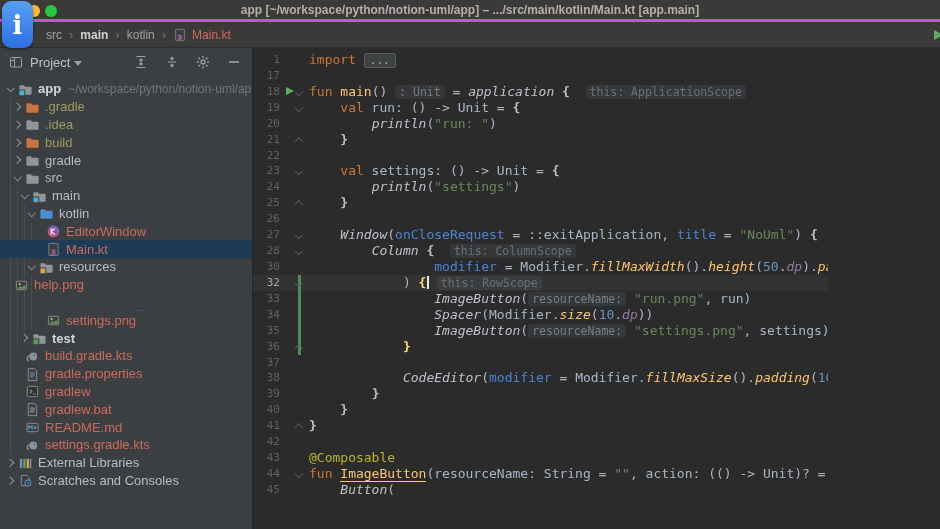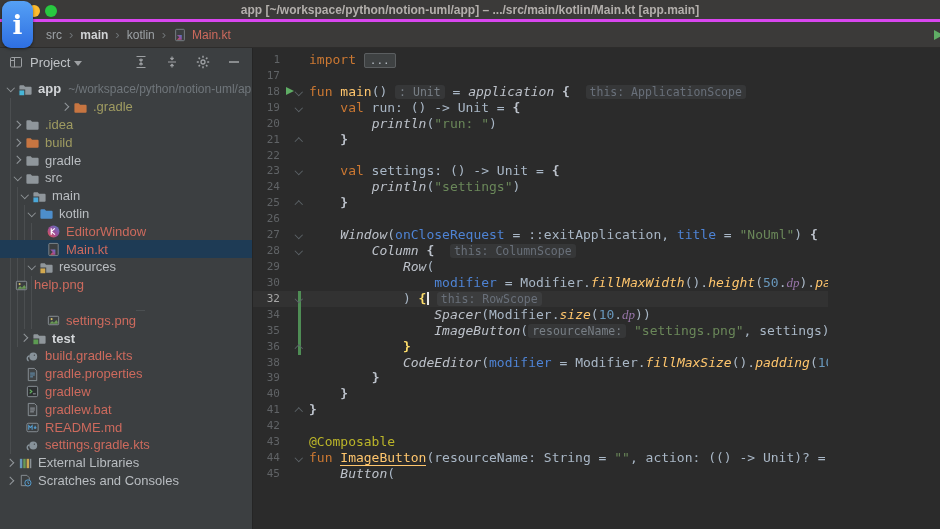--- a/index.html
+++ b/index.html
@@ -86,21 +86,21 @@
   .vcs-bar{position:absolute;left:45px;top:0;bottom:0;width:2.5px;background:var(--vcs_green);}
 
   .sg-kw{color:var(--keyword);}
   .sg-fn{color:var(--function);}
   .sg-fnu{color:var(--function);box-shadow:0 1px 0 var(--function);}
   .sg-call{color:#bdc2ca;font-style:italic;}
   .sg-extf{color:var(--function);font-style:italic;}
   .sg-named{color:var(--named_arg);}
   .sg-str{color:var(--string);}
   .sg-num{color:var(--number);}
-  .sg-ext{color:var(--extension);font-style:italic;font-family:Liberation Serif, serif;}
+  .sg-ext{color:var(--extension);font-style:italic;}
   .sg-enum{color:var(--extension);}
   .sg-plain{color:var(--text);}
   .sg-br{color:#bdc3cc;font-weight:bold;}
   .sg-brm{color:var(--match_brace);font-weight:bold;}
   .sg-annot{color:var(--annotation);}
   .sg-chip,.sg-scope{color:var(--hint);background:rgba(135,140,145,0.13);border-radius:3px;padding:0 4px;font-size:11.5px;}
   .sg-scope{color:#69707a;text-align:center;}
   .sg-fold{color:#b6bcc3;background:#3e4142;border:1px solid #5b5e60;border-radius:2px;padding:0 5px;font-size:11px;}
   .sg-caret{display:inline-block;width:1.5px;height:13px;background:#e8e8e8;vertical-align:-2px;margin-left:1px;}
 </style>
@@ -192,21 +192,21 @@
             <span class="tw-arrow open"></span>
             <span class="tw-icon">
               <svg viewBox="0 0 16 16">
                 <path d="M1.5 4.5c0-.6.4-1 1-1h3.6l1.4 1.6h6c.6 0 1 .4 1 1v6.4c0 .6-.4 1-1 1h-11c-.6 0-1-.4-1-1z" fill="#8f969b"></path>
                 <rect x="1" y="8.5" width="6.2" height="6.2" fill="#47b6d8" stroke="#3c3f41" stroke-width="1"></rect>
               </svg>
             </span>
             <span class="tw-label bold">app</span>
             <span class="tw-suffix">~/workspace/python/notion-uml/app</span>
           </div>
-          <div class="tree-row" style="padding-left: 11px; margin-left: 48px;">
+          <div class="tree-row" style="padding-left: 11px;">
             <span class="tw-arrow closed"></span>
             <span class="tw-icon">
               <svg viewBox="0 0 16 16">
                 <path d="M1.5 4.5c0-.6.4-1 1-1h3.6l1.4 1.6h6c.6 0 1 .4 1 1v6.4c0 .6-.4 1-1 1h-11c-.6 0-1-.4-1-1z" fill="#c77541"></path>
               </svg>
             </span>
             <span class="tw-label ignored">.gradle</span>
           </div>
           <div class="tree-row" style="padding-left: 11px;">
             <span class="tw-arrow closed"></span>
@@ -447,26 +447,27 @@
           <div class="code-line"><span class="ln">19</span><span class="fold-mark v"></span><span class="sg-plain">    </span><span class="sg-kw">val</span><span class="sg-plain"> run: () -&gt; Unit = </span><span class="sg-br">{</span></div>
           <div class="code-line"><span class="ln">20</span><span class="sg-plain">        </span><span class="sg-call">println</span><span class="sg-plain">(</span><span class="sg-str">"run: "</span><span class="sg-plain">)</span></div>
           <div class="code-line"><span class="ln">21</span><span class="fold-mark u"></span><span class="sg-plain">    </span><span class="sg-br">}</span></div>
           <div class="code-line"><span class="ln">22</span></div>
           <div class="code-line"><span class="ln">23</span><span class="fold-mark v"></span><span class="sg-plain">    </span><span class="sg-kw">val</span><span class="sg-plain"> settings: () -&gt; Unit = </span><span class="sg-br">{</span></div>
           <div class="code-line"><span class="ln">24</span><span class="sg-plain">        </span><span class="sg-call">println</span><span class="sg-plain">(</span><span class="sg-str">"settings"</span><span class="sg-plain">)</span></div>
           <div class="code-line"><span class="ln">25</span><span class="fold-mark u"></span><span class="sg-plain">    </span><span class="sg-br">}</span></div>
           <div class="code-line"><span class="ln">26</span></div>
           <div class="code-line"><span class="ln">27</span><span class="fold-mark v"></span><span class="sg-plain">    </span><span class="sg-call">Window</span><span class="sg-plain">(</span><span class="sg-named">onCloseRequest</span><span class="sg-plain"> = ::exitApplication, </span><span class="sg-named">title</span><span class="sg-plain"> = </span><span class="sg-str">"NoUml"</span><span class="sg-plain">) </span><span class="sg-br">{</span><span class="sg-plain">  </span><span class="sg-scope">this: FrameWindowScope</span></div>
           <div class="code-line"><span class="ln">28</span><span class="fold-mark v"></span><span class="sg-plain">        </span><span class="sg-call">Column</span><span class="sg-plain"> </span><span class="sg-br">{</span><span class="sg-plain">  </span><span class="sg-scope">this: ColumnScope</span></div>
-          <div class="code-line"><span class="ln">29</span><span class="sg-plain">            </span><span class="sg-call">Row</span><span class="sg-plain">(</span></div>
           <div class="code-line"><span class="ln">30</span><span class="sg-plain">                </span><span class="sg-named">modifier</span><span class="sg-plain"> = Modifier.</span><span class="sg-extf">fillMaxWidth</span><span class="sg-plain">().</span><span class="sg-extf">height</span><span class="sg-plain">(</span><span class="sg-num">50</span><span class="sg-plain">.</span><span class="sg-ext">dp</span><span class="sg-plain">).</span><span class="sg-extf">padding</span><span class="sg-plain">(</span><span class="sg-num">10</span><span class="sg-plain">.</span><span class="sg-ext">dp</span><span class="sg-plain">),</span></div>
           <div class="code-line current"><span class="ln cur">32</span><span class="vcs-bar"></span><span class="fold-mark v"></span><span class="sg-plain">            ) </span><span class="sg-brm">{</span><span class="sg-caret"></span><span class="sg-plain"> </span><span class="sg-scope">this: RowScope</span></div>
+          <div class="code-line"><span class="ln">33</span><span class="vcs-bar"></span><span class="sg-plain">                </span><span class="sg-call">ImageButton</span><span class="sg-plain">(</span><span class="sg-chip">resourceName:</span><span class="sg-plain"> </span><span class="sg-str">"run.png"</span><span class="sg-plain">, run)</span></div>
           <div class="code-line"><span class="ln">34</span><span class="vcs-bar"></span><span class="sg-plain">                </span><span class="sg-call">Spacer</span><span class="sg-plain">(Modifier.</span><span class="sg-extf">size</span><span class="sg-plain">(</span><span class="sg-num">10</span><span class="sg-plain">.</span><span class="sg-ext">dp</span><span class="sg-plain">))</span></div>
           <div class="code-line"><span class="ln">35</span><span class="vcs-bar"></span><span class="sg-plain">                </span><span class="sg-call">ImageButton</span><span class="sg-plain">(</span><span class="sg-chip">resourceName:</span><span class="sg-plain"> </span><span class="sg-str">"settings.png"</span><span class="sg-plain">, settings)</span></div>
           <div class="code-line"><span class="ln">36</span><span class="vcs-bar"></span><span class="fold-mark u"></span><span class="sg-plain">            </span><span class="sg-brm">}</span></div>
+          <div class="code-line"><span class="ln">37</span></div>
           <div class="code-line"><span class="ln">38</span><span class="sg-plain">            </span><span class="sg-call">CodeEditor</span><span class="sg-plain">(</span><span class="sg-named">modifier</span><span class="sg-plain"> = Modifier.</span><span class="sg-extf">fillMaxSize</span><span class="sg-plain">().</span><span class="sg-extf">padding</span><span class="sg-plain">(</span><span class="sg-num">10</span><span class="sg-plain">.</span><span class="sg-ext">dp</span><span class="sg-plain">))</span></div>
           <div class="code-line"><span class="ln">39</span><span class="sg-plain">        </span><span class="sg-br">}</span></div>
           <div class="code-line"><span class="ln">40</span><span class="sg-plain">    </span><span class="sg-br">}</span></div>
           <div class="code-line"><span class="ln">41</span><span class="fold-mark u"></span><span class="sg-br">}</span></div>
           <div class="code-line"><span class="ln">42</span></div>
           <div class="code-line"><span class="ln">43</span><span class="sg-annot">@Composable</span></div>
           <div class="code-line"><span class="ln">44</span><span class="fold-mark v"></span><span class="sg-kw">fun</span><span class="sg-plain"> </span><span class="sg-fnu">ImageButton</span><span class="sg-plain">(resourceName: String = </span><span class="sg-str">""</span><span class="sg-plain">, action: (() -&gt; Unit)? = </span><span class="sg-kw">null</span><span class="sg-plain">) </span><span class="sg-br">{</span></div>
           <div class="code-line"><span class="ln">45</span><span class="sg-plain">    </span><span class="sg-call">Button</span><span class="sg-plain">(</span></div>
         </div>
     </div>

